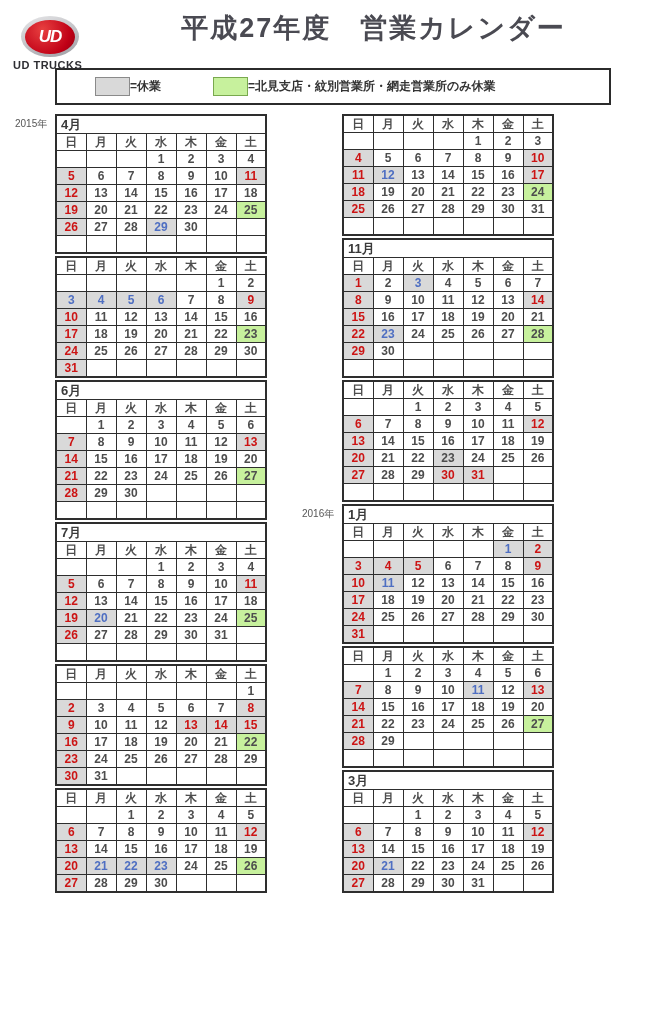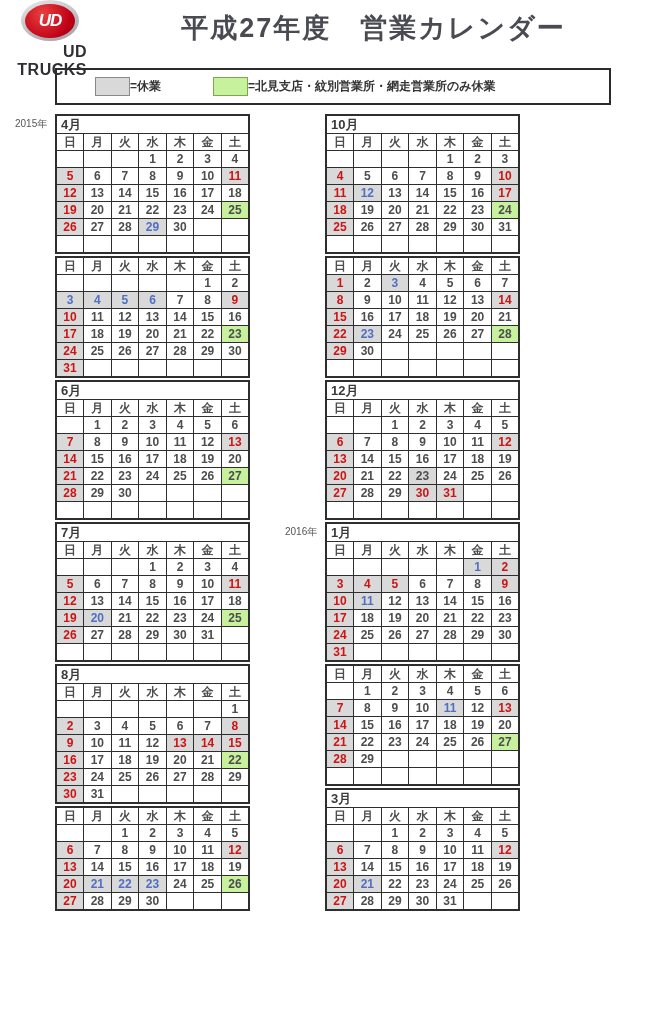--- a/index.html
+++ b/index.html
@@ -4,53 +4,53 @@
 <style>
   html,body{margin:0;padding:0;background:#ffffff;}
   body{
     width:655px;height:1015px;
     font-family:"Liberation Sans",sans-serif;
     color:#4d4d4d;
     overflow:hidden;
   }
   
   .header{position:relative;height:60px;}
-  .logo{position:absolute;left:13px;top:0;width:74px;text-align:right;}
+  .logo{position:absolute;left:13px;top:16px;width:74px;text-align:left;}
   .logo-ring{
     width:58px;height:41px;margin:0 auto;border-radius:50%;
     background:linear-gradient(160deg,#e8e8ea,#9d9da3);
     display:flex;align-items:center;justify-content:center;
   }
   .logo-oval{
     width:50px;height:34px;border-radius:50%;
     background:radial-gradient(circle at 35% 28%,#e84040,#c00016 68%,#8f0010);
     display:flex;align-items:center;justify-content:center;
     color:#fff;font-weight:bold;font-style:italic;font-size:17px;letter-spacing:-1px;
   }
-  .logo-caption{font-size:16px;font-weight:bold;color:#2e2e33;margin-top:2px;letter-spacing:.5px;}
+  .logo-caption{font-size:11px;font-weight:bold;color:#2e2e33;margin-top:2px;letter-spacing:.5px;}
   .page-title{
     text-align:center;padding:10px 0 0 92px;margin:0;
     font-size:27px;font-weight:bold;color:#4a4a52;letter-spacing:2px;
   }
   
   .legend{
     box-sizing:border-box;width:556px;height:37px;margin:8px 0 0 55px;
     border:2px solid #2b2b2b;display:flex;align-items:center;
   }
   .swatch{width:33px;height:17px;border:1px solid #8a8a8a;flex:0 0 auto;}
   .swatch.gray{background:#d9d9d9;}
   .swatch.green{background:#c7f19d;border-color:#79a94e;}
   .legend-label{font-size:12px;font-weight:bold;color:#333;white-space:nowrap;}
   .sw1{margin-left:38px;} .sw2{margin-left:52px;}
   
   .months{display:flex;gap:75px;padding-left:55px;margin-top:9px;}
   .col{display:flex;flex-direction:column;gap:2px;}
   .month{position:relative;}
   .year-label{position:absolute;left:-40px;top:3px;font-size:10px;color:#555;}
-  table{border-collapse:collapse;table-layout:fixed;width:195px;border:2px solid #2e2e2e;}
+  table{border-collapse:collapse;table-layout:fixed;width:212px;border:2px solid #2e2e2e;}
   td{
     border:1px solid #2e2e2e;height:16px;padding:0;
     text-align:center;font-size:12px;font-weight:bold;color:#4d4d4d;line-height:16px;
   }
   tr.mtitle td{text-align:left;padding-left:4px;font-size:13px;color:#3a3a3a;height:17px;}
   tr.dhead td{color:#4d4d4d;}
   td.sun{color:#cc1414;}
   td.r{background:#d9d9d9;color:#cc1414;}
   td.b{background:#d9d9d9;color:#4f6fc2;}
   td.g{background:#d9d9d9;color:#4d4d4d;}
@@ -360,23 +360,20 @@
               <td></td>
               <td></td>
               <td></td>
             </tr>
           </tbody>
         </table>
       </div>
       <div class="month">
         <table>
           <tbody>
-            <tr class="mtitle">
-              <td colspan="7">8月</td>
-            </tr>
             <tr class="dhead">
               <td class="sun">日</td>
               <td>月</td>
               <td>火</td>
               <td>水</td>
               <td>木</td>
               <td>金</td>
               <td>土</td>
             </tr>
             <tr>
@@ -494,23 +491,20 @@
               <td></td>
             </tr>
           </tbody>
         </table>
       </div>
     </div>
     <div class="col">
       <div class="month">
         <table>
           <tbody>
-            <tr class="mtitle">
-              <td colspan="7">10月</td>
-            </tr>
             <tr class="dhead">
               <td class="sun">日</td>
               <td>月</td>
               <td>火</td>
               <td>水</td>
               <td>木</td>
               <td>金</td>
               <td>土</td>
             </tr>
             <tr>
@@ -566,20 +560,23 @@
               <td></td>
               <td></td>
               <td></td>
             </tr>
           </tbody>
         </table>
       </div>
       <div class="month">
         <table>
           <tbody>
+            <tr class="mtitle">
+              <td colspan="7">11月</td>
+            </tr>
             <tr class="dhead">
               <td class="sun">日</td>
               <td>月</td>
               <td>火</td>
               <td>水</td>
               <td>木</td>
               <td>金</td>
               <td>土</td>
             </tr>
             <tr>
@@ -635,23 +632,20 @@
               <td></td>
               <td></td>
               <td></td>
             </tr>
           </tbody>
         </table>
       </div>
       <div class="month">
         <table>
           <tbody>
-            <tr class="mtitle">
-              <td colspan="7">12月</td>
-            </tr>
             <tr class="dhead">
               <td class="sun">日</td>
               <td>月</td>
               <td>火</td>
               <td>水</td>
               <td>木</td>
               <td>金</td>
               <td>土</td>
             </tr>
             <tr>

